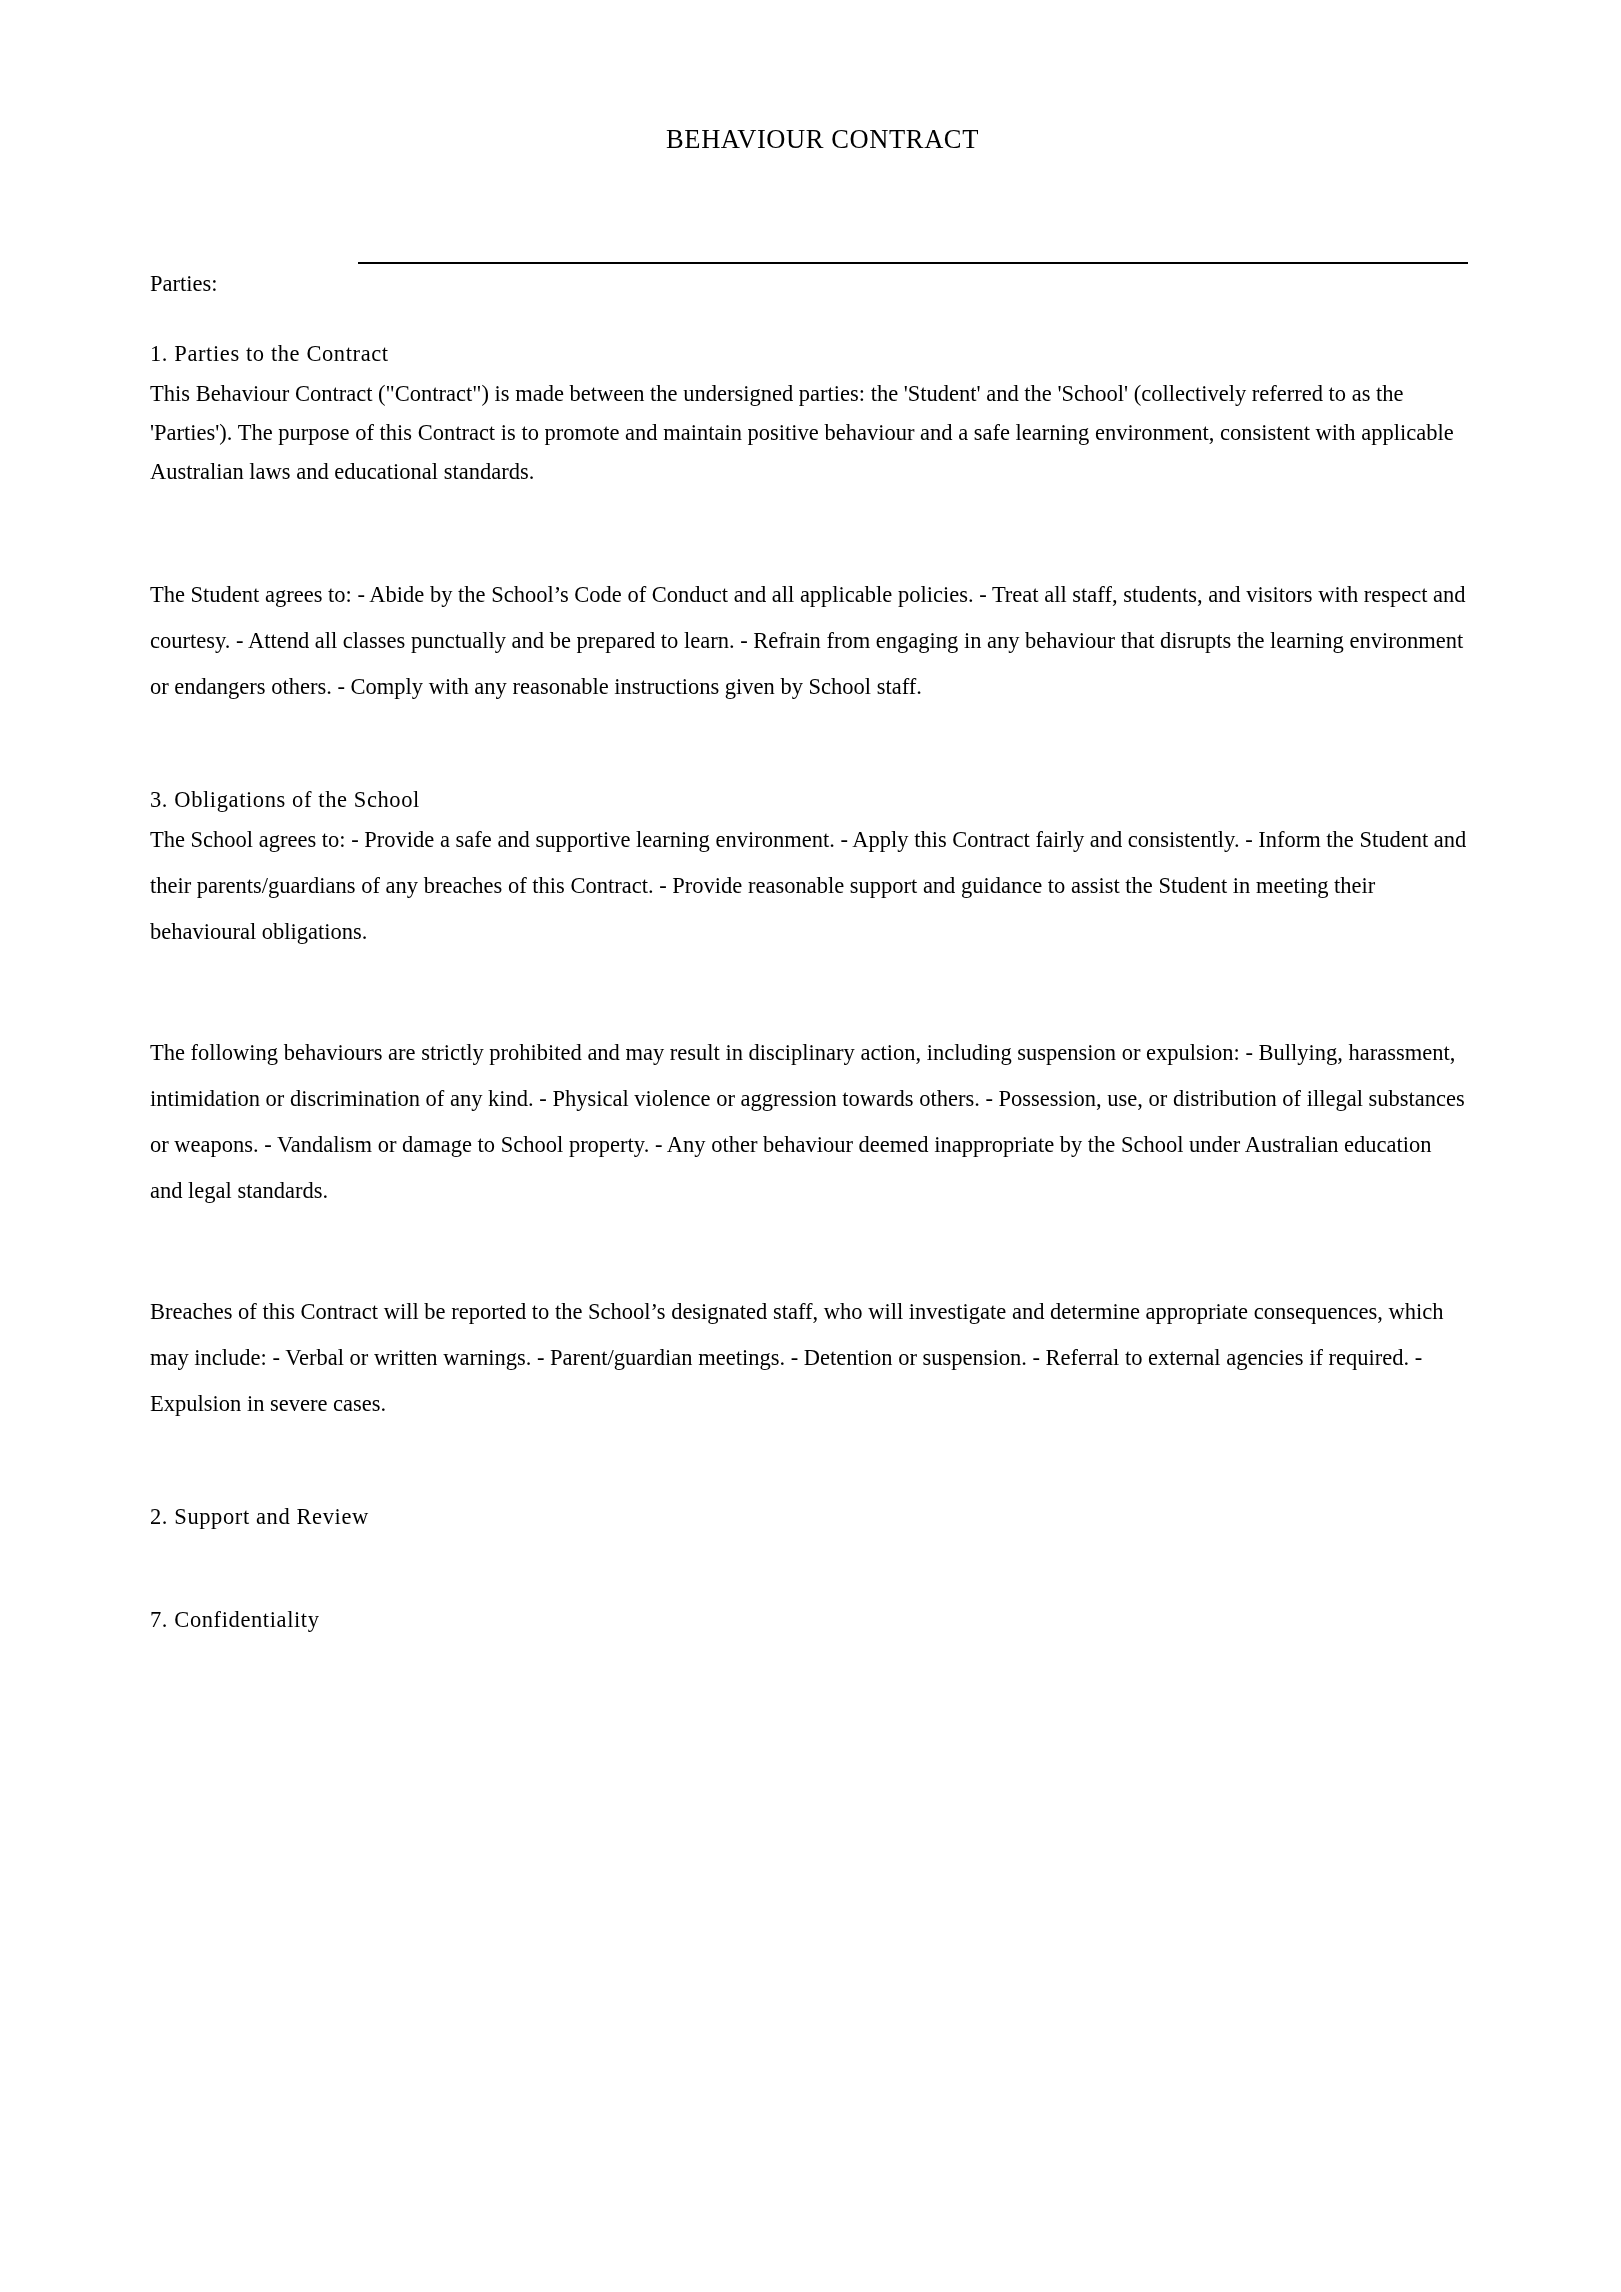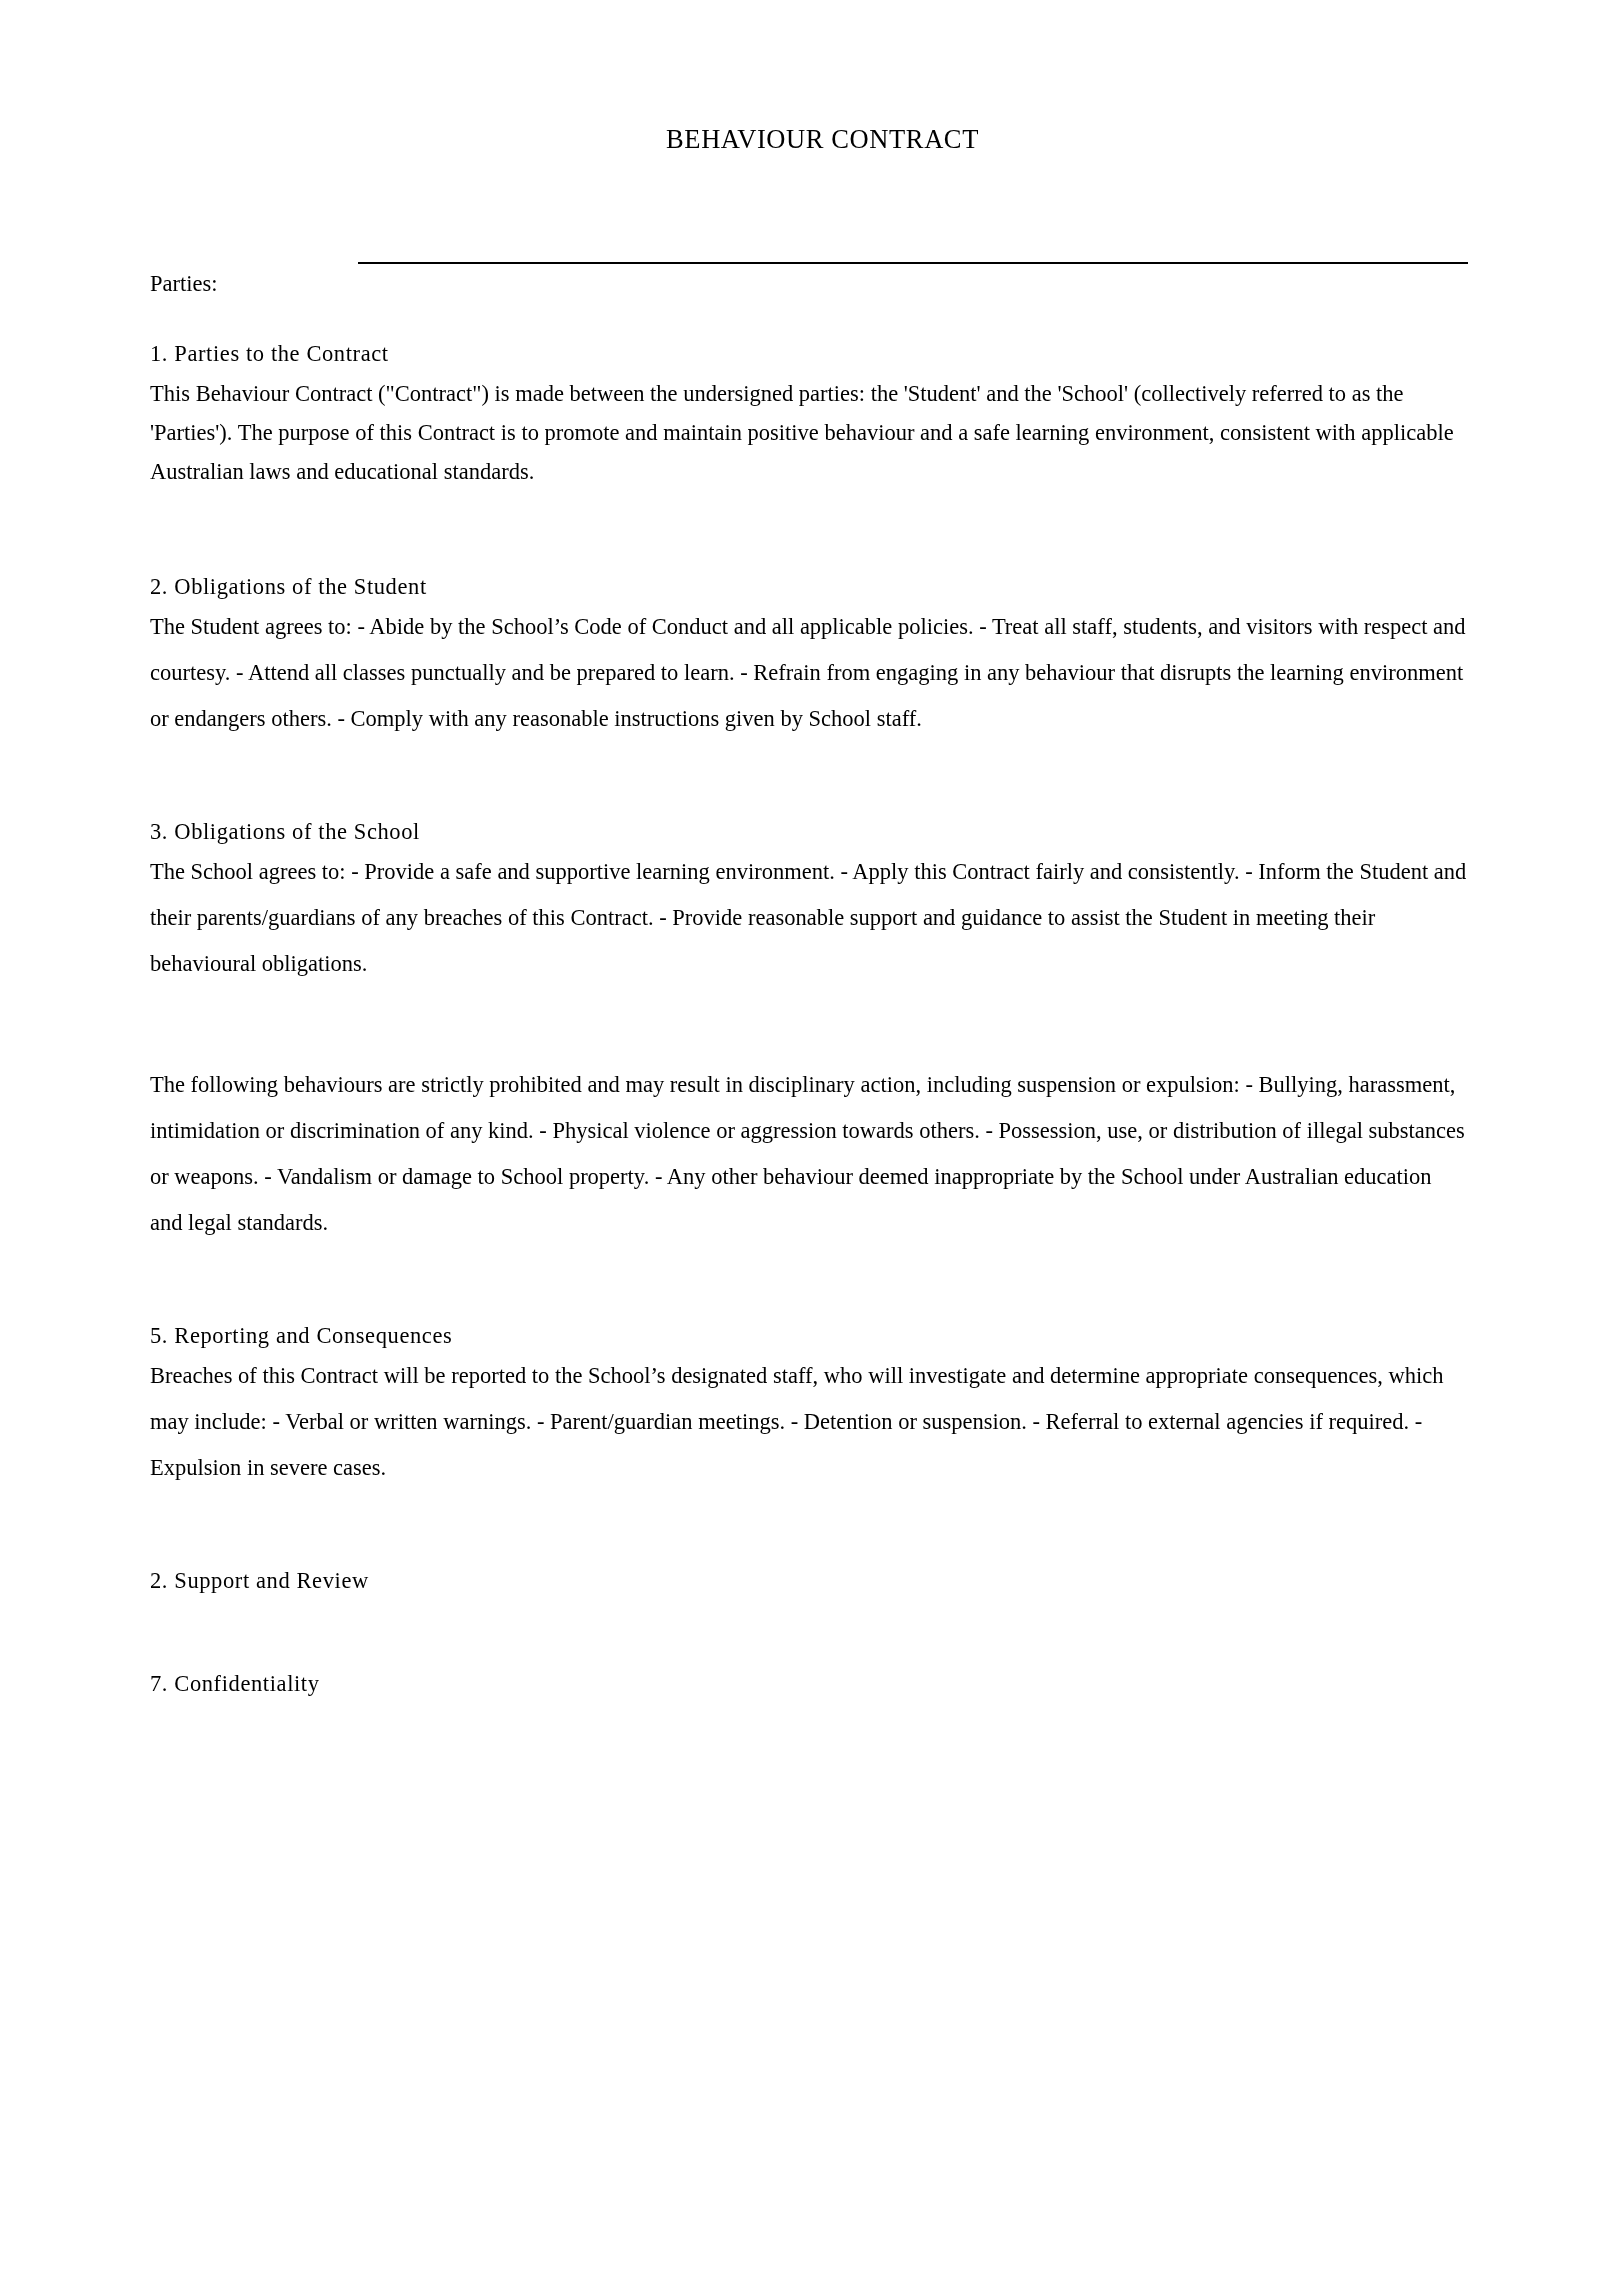--- a/index.html
+++ b/index.html
@@ -103,41 +103,39 @@
   <div class="body-col">
 
     <div class="section">
       <div class="sec-heading">1. Parties to the Contract</div>
       <div class="sec-body tight">This Behaviour Contract ("Contract") is made between the undersigned parties: the 'Student' and the 'School' (collectively referred to as the 'Parties'). The purpose of this Contract is to promote and maintain positive behaviour and a safe learning environment, consistent with applicable Australian laws and educational standards.</div>
     </div>
 
     <div class="sec-gap-1"></div>
 
     <div class="section">
-      <div class="sec-heading">2. Obligations of the Student</div>
       <div class="sec-body loose">The Student agrees to: - Abide by the School’s Code of Conduct and all applicable policies. - Treat all staff, students, and visitors with respect and courtesy. - Attend all classes punctually and be prepared to learn. - Refrain from engaging in any behaviour that disrupts the learning environment or endangers others. - Comply with any reasonable instructions given by School staff.</div>
     </div>
 
     <div class="sec-gap"></div>
 
     <div class="section">
       <div class="sec-heading">3. Obligations of the School</div>
       <div class="sec-body loose">The School agrees to: - Provide a safe and supportive learning environment. - Apply this Contract fairly and consistently. - Inform the Student and their parents/guardians of any breaches of this Contract. - Provide reasonable support and guidance to assist the Student in meeting their behavioural obligations.</div>
     </div>
 
     <div class="sec-gap"></div>
 
     <div class="section">
       <div class="sec-body loose">The following behaviours are strictly prohibited and may result in disciplinary action, including suspension or expulsion: - Bullying, harassment, intimidation or discrimination of any kind. - Physical violence or aggression towards others. - Possession, use, or distribution of illegal substances or weapons. - Vandalism or damage to School property. - Any other behaviour deemed inappropriate by the School under Australian education and legal standards.</div>
     </div>
 
     <div class="sec-gap"></div>
 
     <div class="section">
-      <div class="sec-heading">5. Reporting and Consequences</div>
       <div class="sec-body loose">Breaches of this Contract will be reported to the School’s designated staff, who will investigate and determine appropriate consequences, which may include: - Verbal or written warnings. - Parent/guardian meetings. - Detention or suspension. - Referral to external agencies if required. - Expulsion in severe cases.</div>
     </div>
 
     <div class="sec-gap"></div>
 
     <div class="section">
       <div class="sec-heading">2. Support and Review</div>
     </div>
 
     <div class="sec-gap-7"></div>

